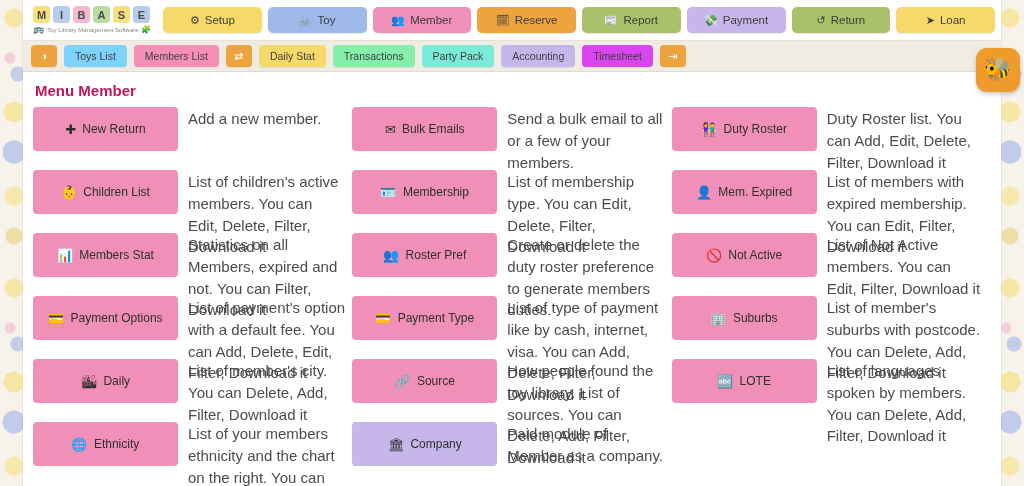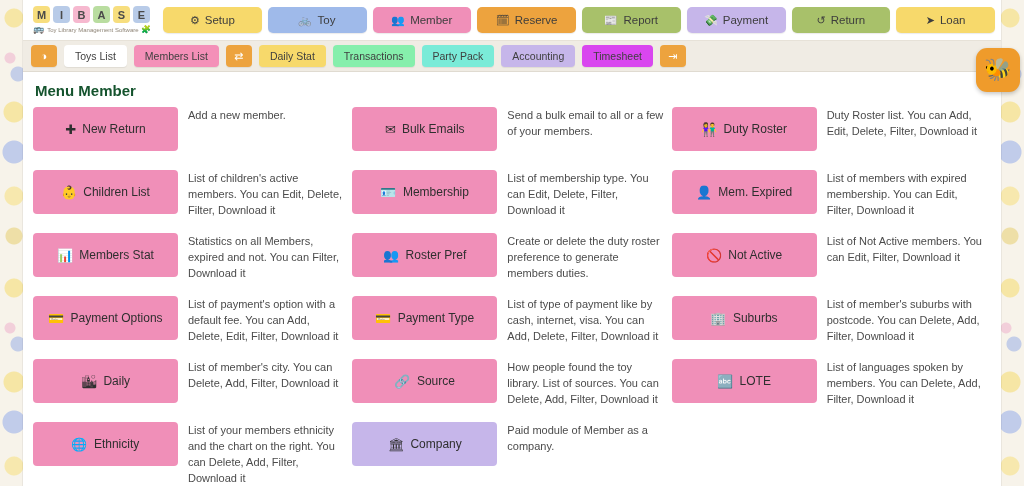--- a/index.html
+++ b/index.html
@@ -97,21 +97,21 @@
     font-family: "Liberation Sans", sans-serif;
     cursor: pointer;
     white-space: nowrap;
     box-shadow: 0 1px 1px rgba(0,0,0,.07);
   }
   .subbtn.icon-only { padding: 0; width: 26px; color: #fff; font-size: 11px; }
 
   
   .main { padding: 10px 10px 0 10px; background: #fff; height: calc(100% - 74px); }
   .page-title {
-    font-size: 15px; color: #14532d; font-weight: bold;
+    font-size: 15px; color: #be185d; font-weight: bold;
     margin: 0 0 8px 2px;
   }
   .grid {
     display: grid;
     grid-template-columns: repeat(3, 1fr);
     column-gap: 0px;
     row-gap: 0px;
   }
   .cell { display: flex; gap: 10px; height: 63px; padding-right: 6px; }
   .menu-btn {
@@ -119,21 +119,21 @@
     height: 44px;
     border: none; border-radius: 4px;
     display: flex; align-items: center; justify-content: center; gap: 6px;
     font-size: 12px; color: #2f2f2f;
     font-family: "Liberation Sans", sans-serif;
     cursor: pointer;
   }
   .menu-btn .ic { font-size: 13px; line-height: 1; }
   .menu-desc {
     flex: 1;
-    font-size: 11px; line-height: 1.45; color: #4b4b4b;
+    font-size: 15px; line-height: 1.45; color: #4b4b4b;
     padding-top: 1px;
   }
 
   
   .mascot {
     position: absolute;
     right: 4px; top: 48px;
     width: 44px; height: 44px;
     border-radius: 11px;
     background: #ef9b2b;
@@ -204,21 +204,21 @@
           <span class="ic">➤</span>
           <span>Loan</span>
         </button>
       </div>
   </div>
 
   <div class="subbar" id="subnav">
       <button class="subbtn icon-only" style="background: rgb(237, 163, 62);">
         <span>◑</span>
       </button>
-      <button class="subbtn" style="background: #ffffff;">
+      <button class="subbtn" style="background: #7dd3fc;">
         <span>Toys List</span>
       </button>
       <button class="subbtn" style="background: rgb(244, 144, 184);">
         <span>Members List</span>
       </button>
       <button class="subbtn icon-only" style="background: rgb(237, 163, 62);">
         <span>⇄</span>
       </button>
       <button class="subbtn" style="background: rgb(247, 217, 107);">
         <span>Daily Stat</span>

